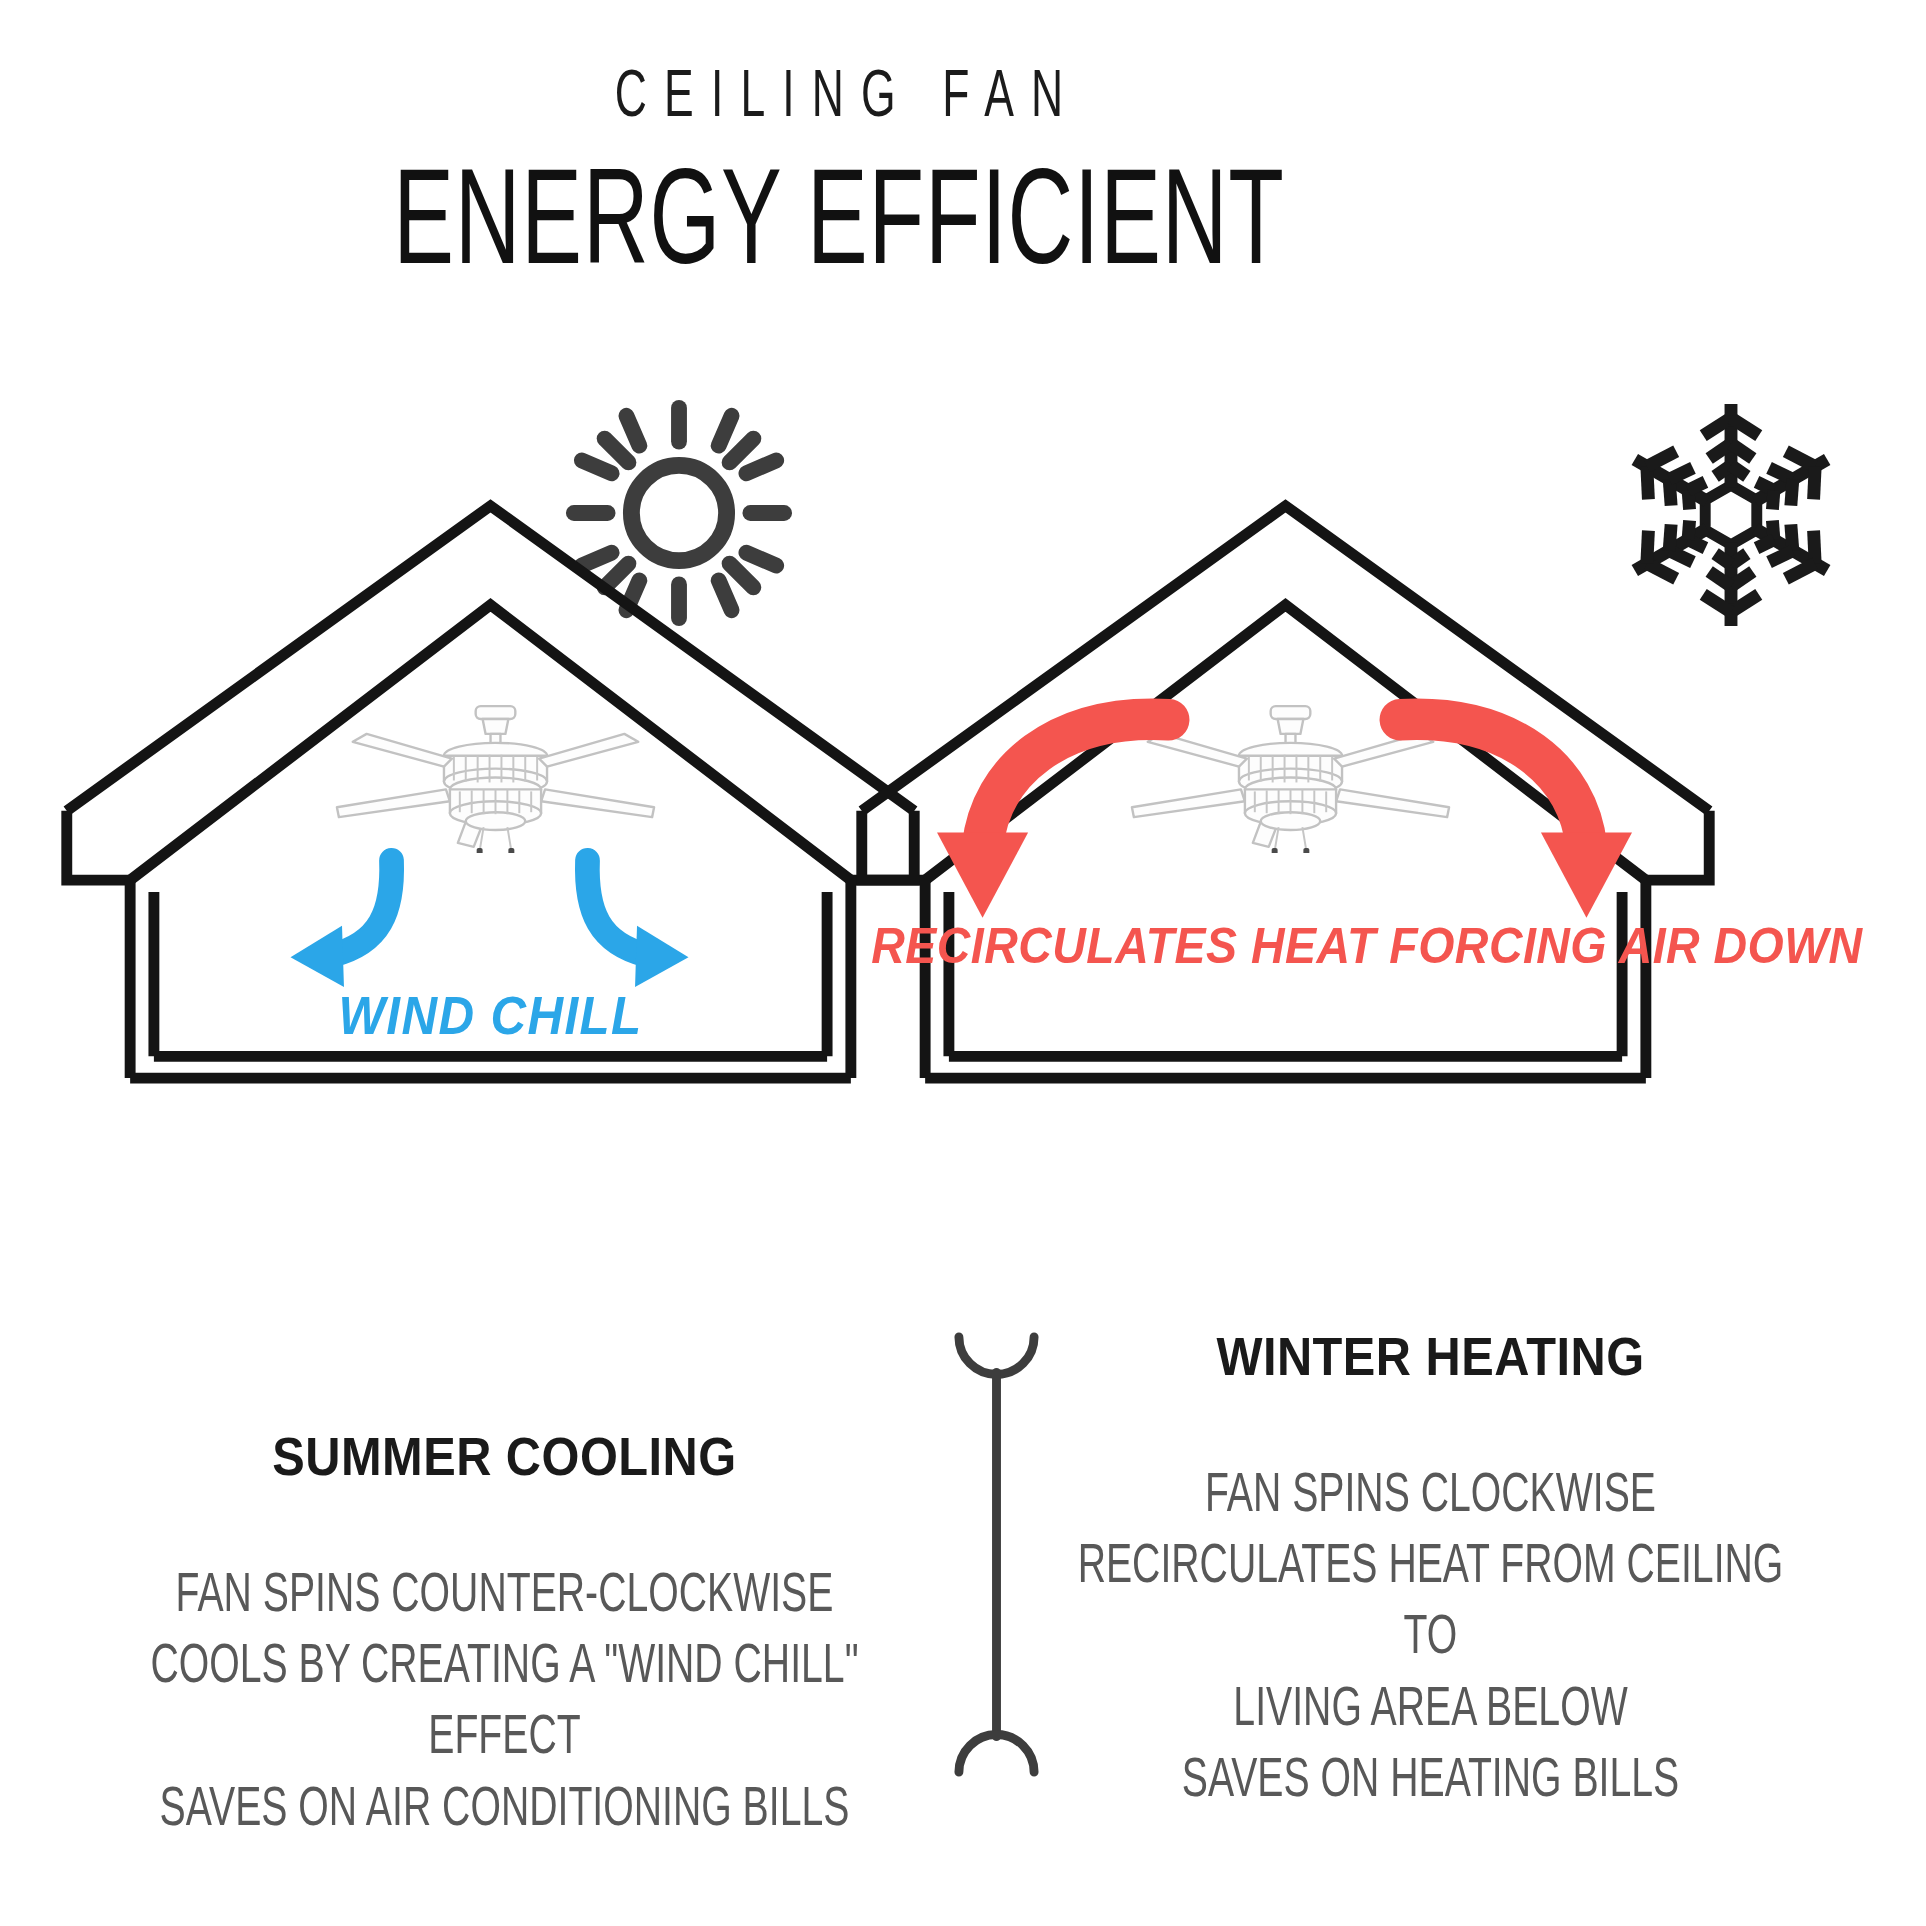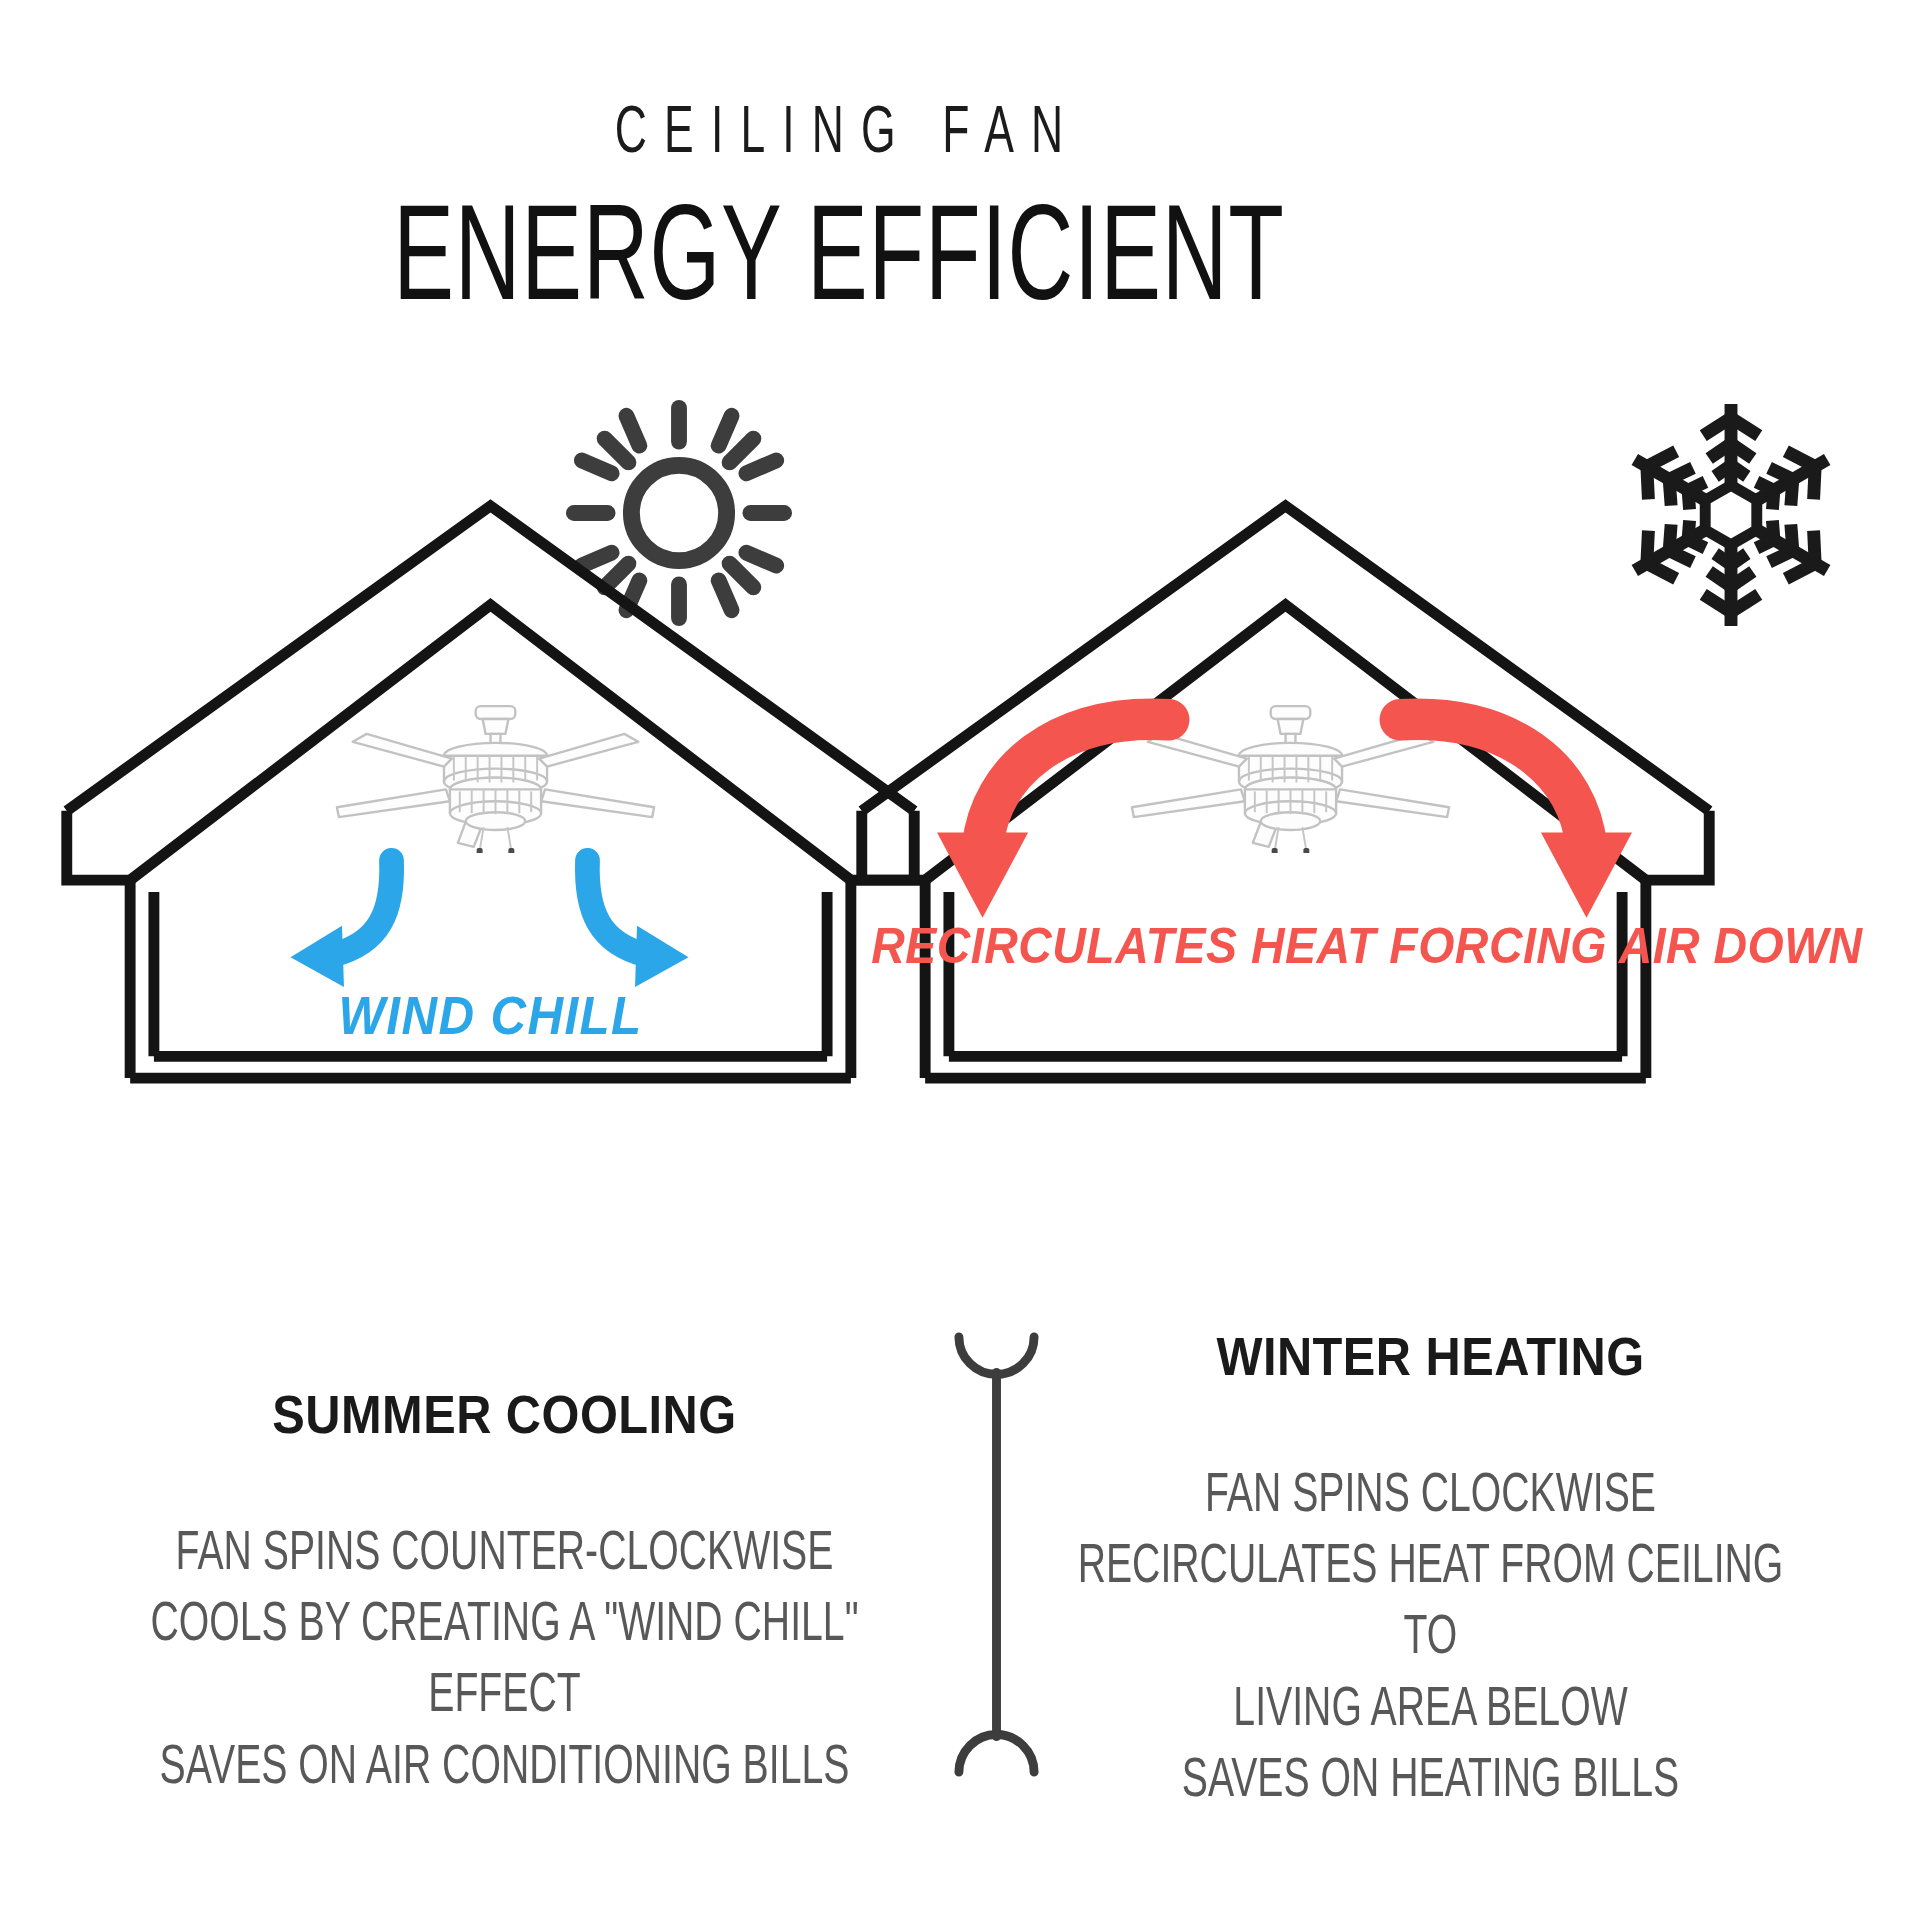--- a/index.html
+++ b/index.html
@@ -17,21 +17,20 @@
     font-family: "Liberation Sans", "DejaVu Sans", sans-serif;
   }
 
   
   .title-block {
     position: absolute;
     top: 59px;
     left: 0;
     width: 1678px;
     text-align: center;
-    margin-top: 36px;
   }
   .title-kicker {
     font-family: "Liberation Sans", "DejaVu Sans", sans-serif;
     font-size: 57px;
     letter-spacing: 22px;
     color: #1b1b1b;
     font-weight: 400;
     transform: scaleX(0.78) scaleY(1.18);
     transform-origin: center top;
     line-height: 1.0;
@@ -100,21 +99,21 @@
 
   
   #divider { position: absolute; left: 939px; top: 1327px; }
 
   
   .caption-col {
     position: absolute;
     width: 891px;
     text-align: center;
   }
-  #caption-summer { left: 59px;  top: 1386px; }
+  #caption-summer { left: 59px;  top: 1428px; }
   #caption-winter { left: 985px; top: 1328px; }
 
   .caption-heading {
     font-size: 53px;
     font-weight: bold;
     color: #1a1a1a;
     letter-spacing: 0.5px;
     transform: scaleX(0.92);
     font-family: "Liberation Sans", "DejaVu Sans", sans-serif;
     line-height: 1.1;

